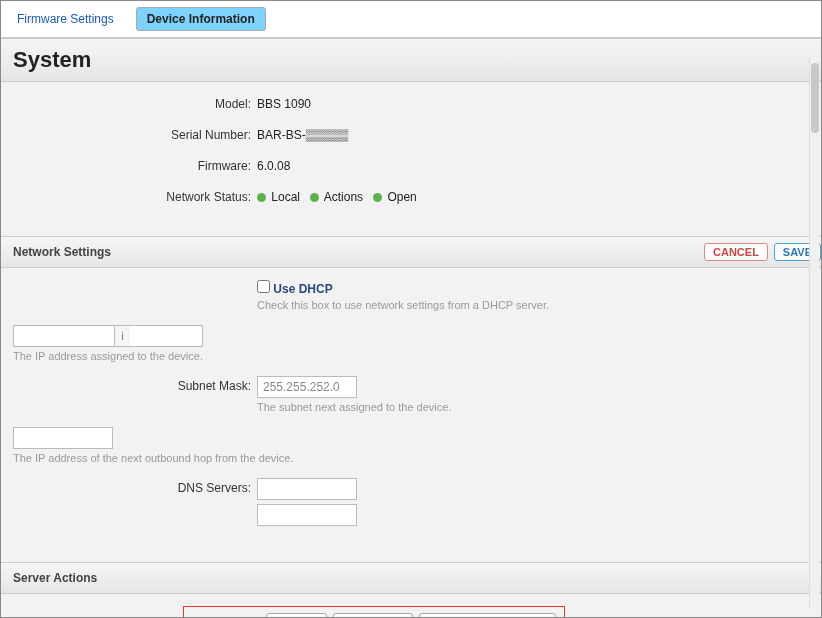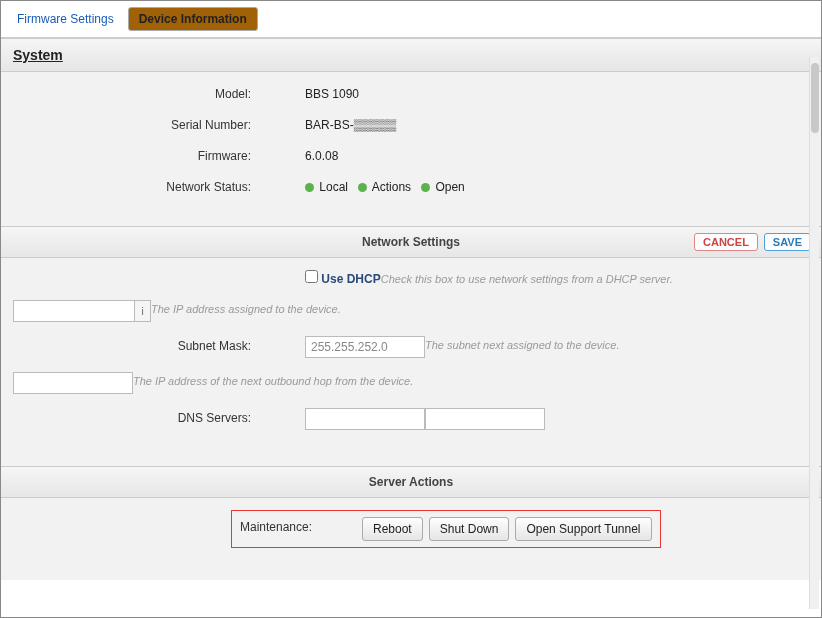--- a/index.html
+++ b/index.html
@@ -12,96 +12,92 @@
       overflow: hidden;
       border: 1px solid #888;
       position: relative;
     }
     .tabs {
       display: flex;
       align-items: center;
       padding: 6px 10px;
       border-bottom: 1px solid #ccc;
       background: #fff;
-      gap: 8px;
+      gap: 16px;
     }
     .tab-link {
       color: #1a5bb8;
       cursor: pointer;
       padding: 4px 6px;
     }
     .tab-active {
       border: 1px solid #aaa;
       border-radius: 3px;
       padding: 4px 10px;
-      background: #a16207;
+      background: #7dd3fc;
       font-weight: bold;
       color: #222;
     }
     .section-header {
       background: linear-gradient(#f5f5f5, #e6e6e6);
       border-top: 1px solid #ccc;
       border-bottom: 1px solid #ccc;
       padding: 8px 12px;
       position: relative;
     }
     .section-header h2 {
-      font-size: 14px;
-      font-weight: bold;
-      color: #222;
-      text-decoration: underline;
+      font-size: 22px;
+      font-weight: bold;
+      color: #222;
     }
     .section-header h3 {
       font-size: 12px;
       font-weight: bold;
       color: #444;
-      text-align: center;
     }
     .section-body {
       background: #f2f2f2;
       padding: 12px 12px 18px 12px;
     }
     .row {
       display: flex;
       align-items: flex-start;
       margin-bottom: 14px;
-      gap: 48px;
     }
     .label {
       width: 244px;
       text-align: right;
       padding-right: 6px;
       color: #333;
       padding-top: 3px;
     }
     .value {
       color: #222;
       padding-top: 3px;
     }
     .help {
       color: #9a9a9a;
-      font-style: italic;
       font-size: 11px;
       margin-top: 3px;
     }
     .status-dot {
       display: inline-block;
       width: 9px;
       height: 9px;
       border-radius: 50%;
       background: #5bb24d;
       vertical-align: middle;
       margin-right: 2px;
     }
     .chk-label { font-weight: bold; color: #2a4a7a; }
     input[type="text"] {
       border: 1px solid #bbb;
       padding: 3px 5px;
       font-size: 12px;
-      width: 120px;
+      width: 100px;
       background: #fff;
       color: #888;
     }
     .input-wide { width: 120px; }
     .ip-wrap {
       display: inline-flex;
       align-items: center;
       border: 1px solid #bbb;
       background: #fff;
     }
@@ -132,21 +128,21 @@
       padding: 2px 8px;
       font-weight: bold;
       font-size: 11px;
       cursor: pointer;
       background: #fdfdfd;
     }
     .cancel-btn { border: 1px solid #d88; color: #c44; }
     .save-btn { border: 1px solid #4aa3df; color: #2a7bbd; }
     .header-actions {
       position: absolute;
-      right: 10px;
+      right: 0;
       top: 6px;
       display: flex;
       gap: 6px;
     }
     .highlight-box {
       border: 1px solid #e33;
       padding: 6px 8px 0 8px;
       display: inline-block;
     }
     .scrollbar {
@@ -165,21 +161,21 @@
       left: 1px;
       height: 70px;
       background: #c8c8c8;
       border-radius: 4px;
     }
     .content {
       height: 582px;
       overflow: hidden;
     }
     .dns-stack input { display: block; margin-bottom: 4px; }
-    .value-col { display: flex; flex-direction: row; }
+    .value-col { display: flex; flex-direction: column; }
   </style>
 </head>
 <body>
 
 <div class="tabs">
   <span class="tab-link">Firmware Settings</span>
   <span class="tab-active">Device Information</span>
 </div>
 
 <div class="content">

